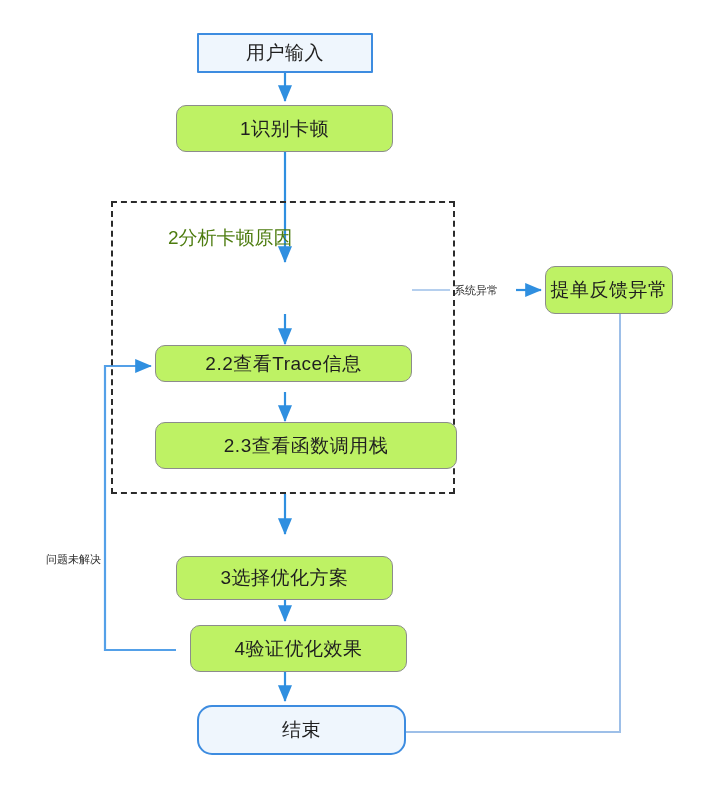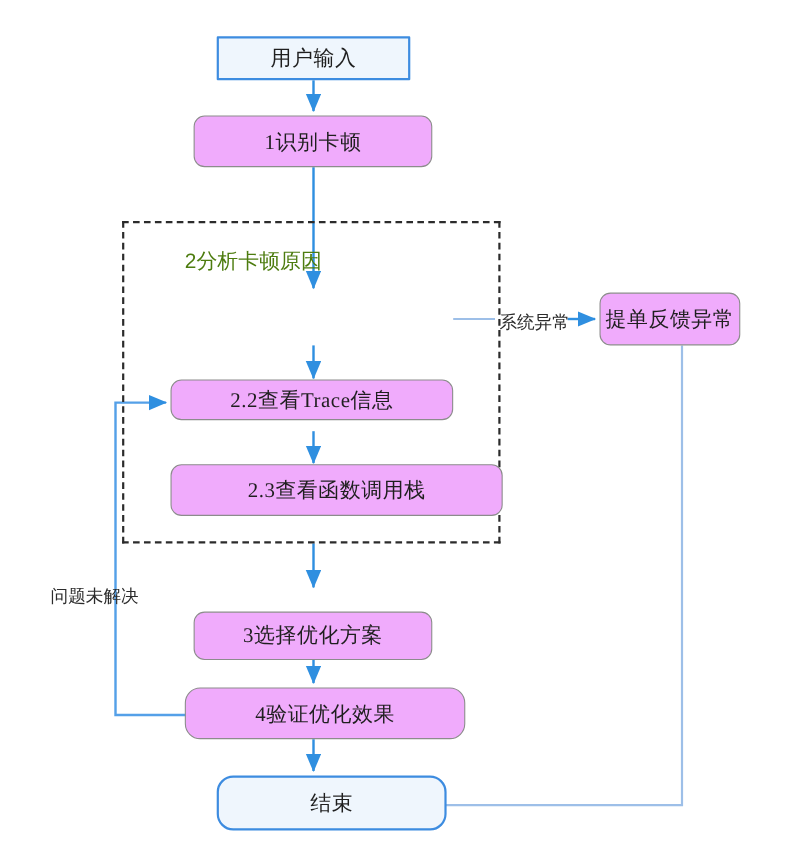--- a/index.html
+++ b/index.html
@@ -30,40 +30,39 @@
     white-space: nowrap;
   }
   
   .node.terminator {
     background: #eff6fd;
     border: 2px solid #3d8ce0;
     border-radius: 1px;
   }
   
   .node.process {
-    background: #f0abfc;
+    background: #bef264;
     border: 1.6px solid #8c8c8c;
     border-radius: 10px;
-    font-family: Liberation Serif, serif;
   }
   .group-title {
     position: absolute;
     font-size: 19px;
     color: #4d7c0f;
     white-space: nowrap;
   }
   .dashed-group {
     position: absolute;
     box-sizing: border-box;
     border: 2px dashed #2b2b2b;
     background: transparent;
   }
   .edge-label {
     position: absolute;
-    font-size: 16px;
+    font-size: 11px;
     color: #2b2b2b;
     white-space: nowrap;
   }
   svg.wires {
     position: absolute;
     left: 0;
     top: 0;
     width: 720px;
     height: 786px;
     overflow: visible;
@@ -116,21 +115,21 @@
 
 
   <div class="node process" style="left:155px; top:345px; width:257px; height:37px;">2.2查看Trace信息</div>
 
   <div class="node process" style="left:155px; top:422px; width:302px; height:47px;">2.3查看函数调用栈</div>
 
   <div class="node process" style="left:545px; top:266px; width:128px; height:48px;">提单反馈异常</div>
 
   <div class="node process" style="left:176px; top:556px; width:217px; height:44px;">3选择优化方案</div>
 
-  <div class="node process" style="left:168px; top:625px; width:255px; height:47px;border-radius:14px;">4验证优化效果</div>
+  <div class="node process" style="left:190px; top:625px; width:217px; height:47px;">4验证优化效果</div>
 
   <div class="node terminator" style="left:197px; top:705px; width:209px; height:50px;border-radius:15px;">结束</div>
 
   <div class="edge-label" style="left:454px; top:283px;">系统异常</div>
 
-  <div class="edge-label" style="left:46px; top:532px;">问题未解决</div>
+  <div class="edge-label" style="left:46px; top:552px;">问题未解决</div>
 
 </div>
 
 </body></html>

